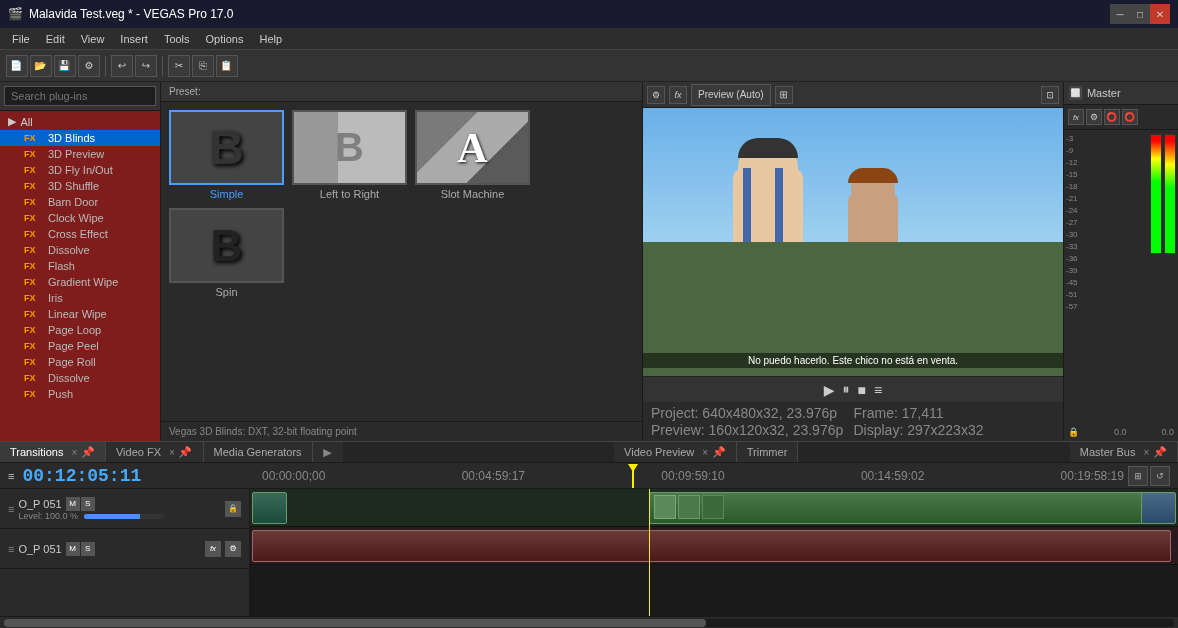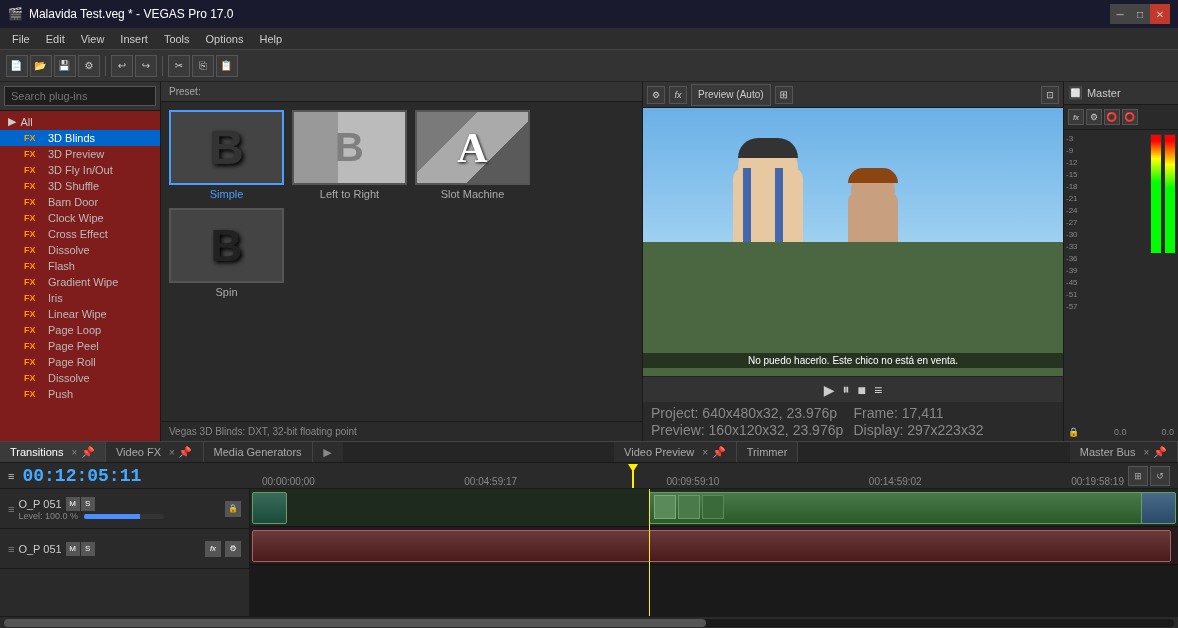--- a/index.html
+++ b/index.html
@@ -747,21 +747,21 @@
 </div>
 
 <div id="timeline">
   <div id="timeline-header">
     <div style="width:250px;display:flex;align-items:center;gap:8px;flex-shrink:0;">
       <span style="cursor:pointer;">≡</span>
       <span class="timecode">00:12:05:11</span>
     </div>
     <div style="flex:1;position:relative;height:24px;overflow:hidden;">
 
-      <div style="display:flex;justify-content:space-between;padding:6px 4px;font-size:10px;color:#888;line-height:24px;">
+      <div style="display:flex;justify-content:space-between;padding:0 4px;font-size:12px;color:#888;line-height:24px;">
         <span>00:00:00;00</span>
         <span>00:04:59:17</span>
         <span>00:09:59:10</span>
         <span>00:14:59:02</span>
         <span>00:19:58:19</span>
       </div>
 
       <div style="position:absolute;top:0;left:43%;bottom:0;width:2px;background:#ffee00;">
         <div style="position:absolute;top:0;left:-4px;width:0;height:0;border-left:5px solid transparent;border-right:5px solid transparent;border-top:8px solid #ffee00;"></div>
       </div>

